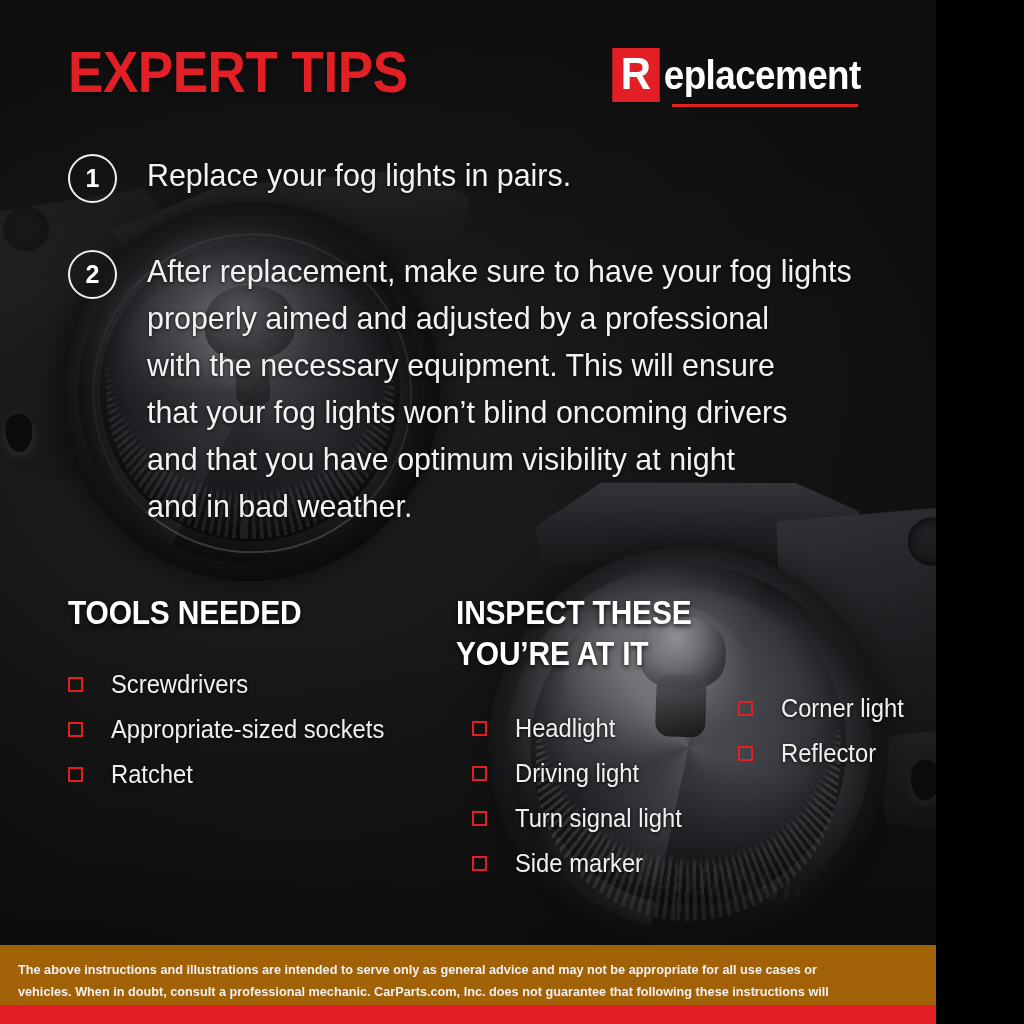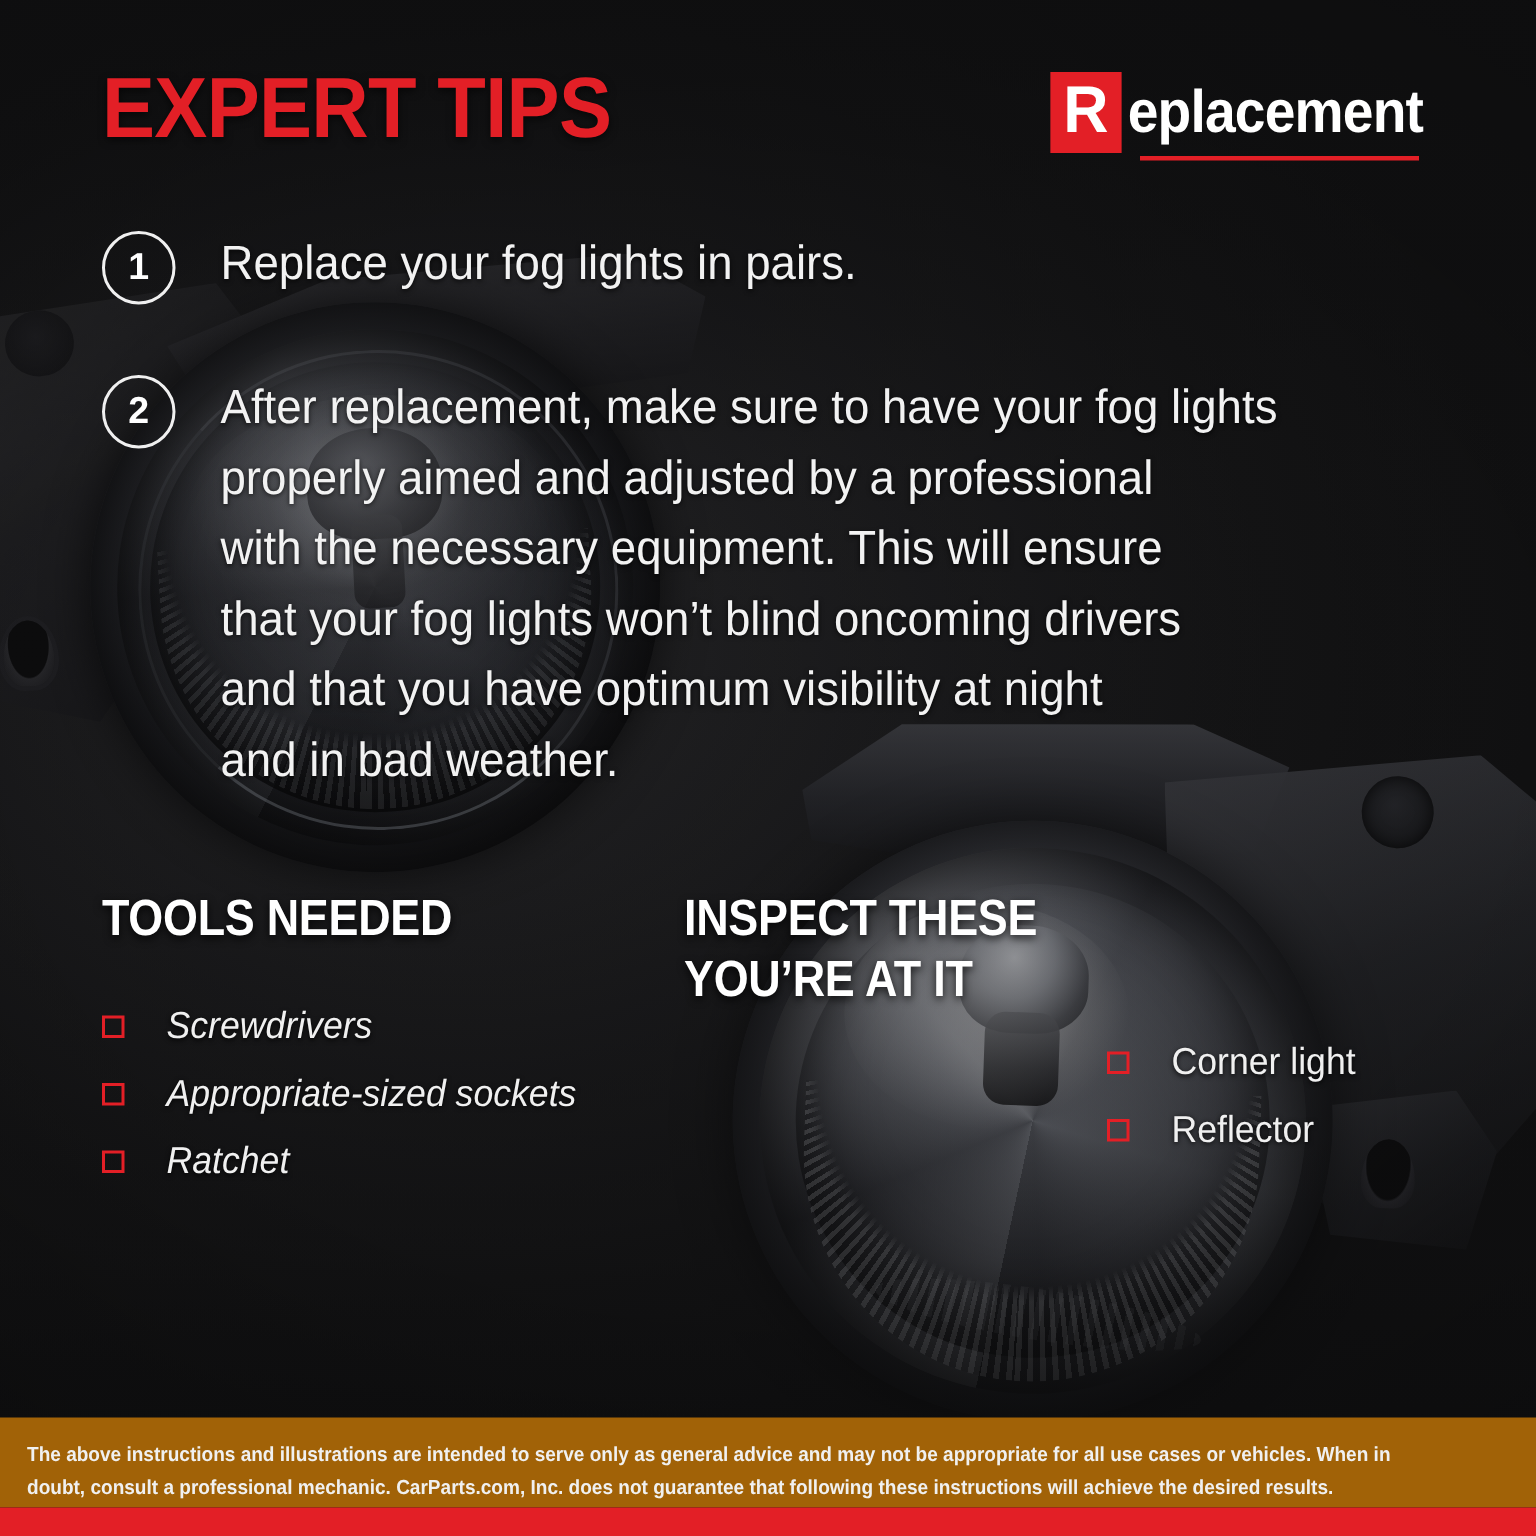--- a/index.html
+++ b/index.html
@@ -2,21 +2,21 @@
 <html><head>
 <meta charset="utf-8">
 <style>
   html,body{margin:0;padding:0;background:#000;}
   body{
     font-family:"Liberation Sans", sans-serif;
     -webkit-font-smoothing:antialiased;
   }
   #canvas{
     position:relative;
-    width:1024px;height:1024px;
+    width:936px;height:1024px;
     overflow:hidden;
     background:#1b1b1b;
   }
 
   
   .bg-layer{position:absolute;inset:0;overflow:hidden;}
 
   .bg-base{
     position:absolute;inset:0;
     background:
@@ -256,21 +256,21 @@
     letter-spacing:-0.2px;
     transform:scaleX(.88);
     transform-origin:left top;
     text-shadow:0 2px 6px rgba(0,0,0,.8);
     white-space:pre-line;
   }
   .sec-head-tools{left:68px;top:592px;}
   .sec-head-inspect{left:456px;top:592px;}
 
   .chk-list{position:absolute;}
-  .chk-tools{left:68px;top:662px;font-style:italic;}
+  .chk-tools{left:68px;top:662px;}
   .chk-insp-a{left:472px;top:706px;}
   .chk-insp-b{left:738px;top:686px;}
 
   .chk-item{
     display:flex;align-items:center;
     height:45px;
   }
   .chk-box{
     flex:0 0 auto;
     width:11px;height:11px;
@@ -386,20 +386,38 @@
       <div class="chk-item">
         <span class="chk-box"></span>
         <span class="chk-label">Appropriate-sized sockets</span>
       </div>
       <div class="chk-item">
         <span class="chk-box"></span>
         <span class="chk-label">Ratchet</span>
       </div>
     </div>
 
+    <div class="chk-list chk-insp-a">
+      <div class="chk-item">
+        <span class="chk-box"></span>
+        <span class="chk-label">Headlight</span>
+      </div>
+      <div class="chk-item">
+        <span class="chk-box"></span>
+        <span class="chk-label">Driving light</span>
+      </div>
+      <div class="chk-item">
+        <span class="chk-box"></span>
+        <span class="chk-label">Turn signal light</span>
+      </div>
+      <div class="chk-item">
+        <span class="chk-box"></span>
+        <span class="chk-label">Side marker</span>
+      </div>
+    </div>
 
     <div class="chk-list chk-insp-b">
       <div class="chk-item">
         <span class="chk-box"></span>
         <span class="chk-label">Corner light</span>
       </div>
       <div class="chk-item">
         <span class="chk-box"></span>
         <span class="chk-label">Reflector</span>
       </div>

